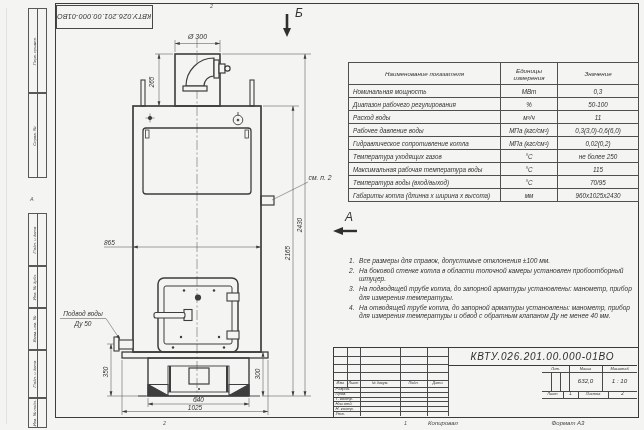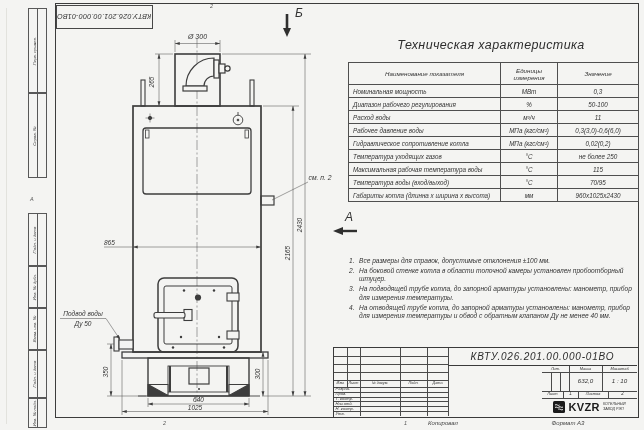--- a/index.html
+++ b/index.html
@@ -211,21 +211,20 @@
     <text x="301.5" y="225" font-size="6.5" text-anchor="middle" transform="rotate(-90 301.5 225)">2430</text>
     <text x="107.5" y="372" font-size="6.5" text-anchor="middle" transform="rotate(-90 107.5 372)">350</text>
     <text x="259.5" y="374" font-size="6.5" text-anchor="middle" transform="rotate(-90 259.5 374)">300</text>
     <text x="198.5" y="402" font-size="6.5" text-anchor="middle">640</text>
     <text x="195" y="409.5" font-size="6.5" text-anchor="middle">1025</text>
     <text x="308.5" y="180" font-size="6.8">см. п. 2</text>
     <text x="83" y="315.5" font-size="6.5" text-anchor="middle">Подвод воды</text>
     <text x="83" y="326" font-size="6.5" text-anchor="middle">Ду 50</text>
   </svg>
 
-  <div class="spec-title">Техническая характеристика</div>
 
   <table class="spec">
     <colgroup>
         <col style="width:152px">
         <col style="width:57px">
         <col style="width:81px">
       </colgroup>
     <tbody>
         <tr>
       <th>Наименование показателя</th>
@@ -349,29 +348,18 @@
       <div class="tl" style="left:66px;top:25.5px;width:.6px;height:6.5px"></div>
       <div class="tc" style="left:0;top:0;width:27px;height:6.5px;font-size:3.9px">Лит.</div>
       <div class="tc" style="left:27px;top:0;width:33px;height:6.5px;font-size:3.9px">Масса</div>
       <div class="tc" style="left:60px;top:0;width:35px;height:6.5px;font-size:3.9px">Масштаб</div>
       <div class="tc" style="left:27px;top:6.5px;width:33px;height:19px;font-size:6.2px">632,0</div>
       <div class="tc" style="left:60px;top:6.5px;width:35px;height:19px;font-size:6.2px">1 : 10</div>
       <div class="tc" style="left:0;top:25.5px;width:21px;height:6.5px;font-size:4px">Лист</div>
       <div class="tc" style="left:21px;top:25.5px;width:15px;height:6.5px;font-size:4.6px">1</div>
       <div class="tc" style="left:36px;top:25.5px;width:30px;height:6.5px;font-size:4px">Листов</div>
       <div class="tc" style="left:66px;top:25.5px;width:29px;height:6.5px;font-size:4.6px">2</div>
-      <div class="logo">
-        <svg width="12" height="12" viewBox="0 0 12 12">
-          <rect x="0" y="0" width="12" height="12" rx="1.5" fill="#1b1b1b"></rect>
-          <path d="M2,4 C3.5,2.5 5,5.5 6.5,4 M2,6.5 C3.5,5 5,8 6.5,6.5 M5.5,8.5 C7,7 8.5,10 10,8.5 M5.5,6 C7,4.5 8.5,7.5 10,6" stroke="#fff" stroke-width="0.9" fill="none"></path>
-        </svg>
-        <span class="kv">KVZR</span>
-        <span class="cap">
-          <div>КОТЕЛЬНЫЙ</div>
-          <div>ЗАВОД РЭП</div>
-        </span>
-      </div>
     </div>
   </div>
 
   <div class="footer" style="left:412px;top:419.5px;width:62px">Копировал</div>
   <div class="footer" style="left:538px;top:419.5px;width:60px">Формат А3</div>
 </div>
 
 </body></html>

